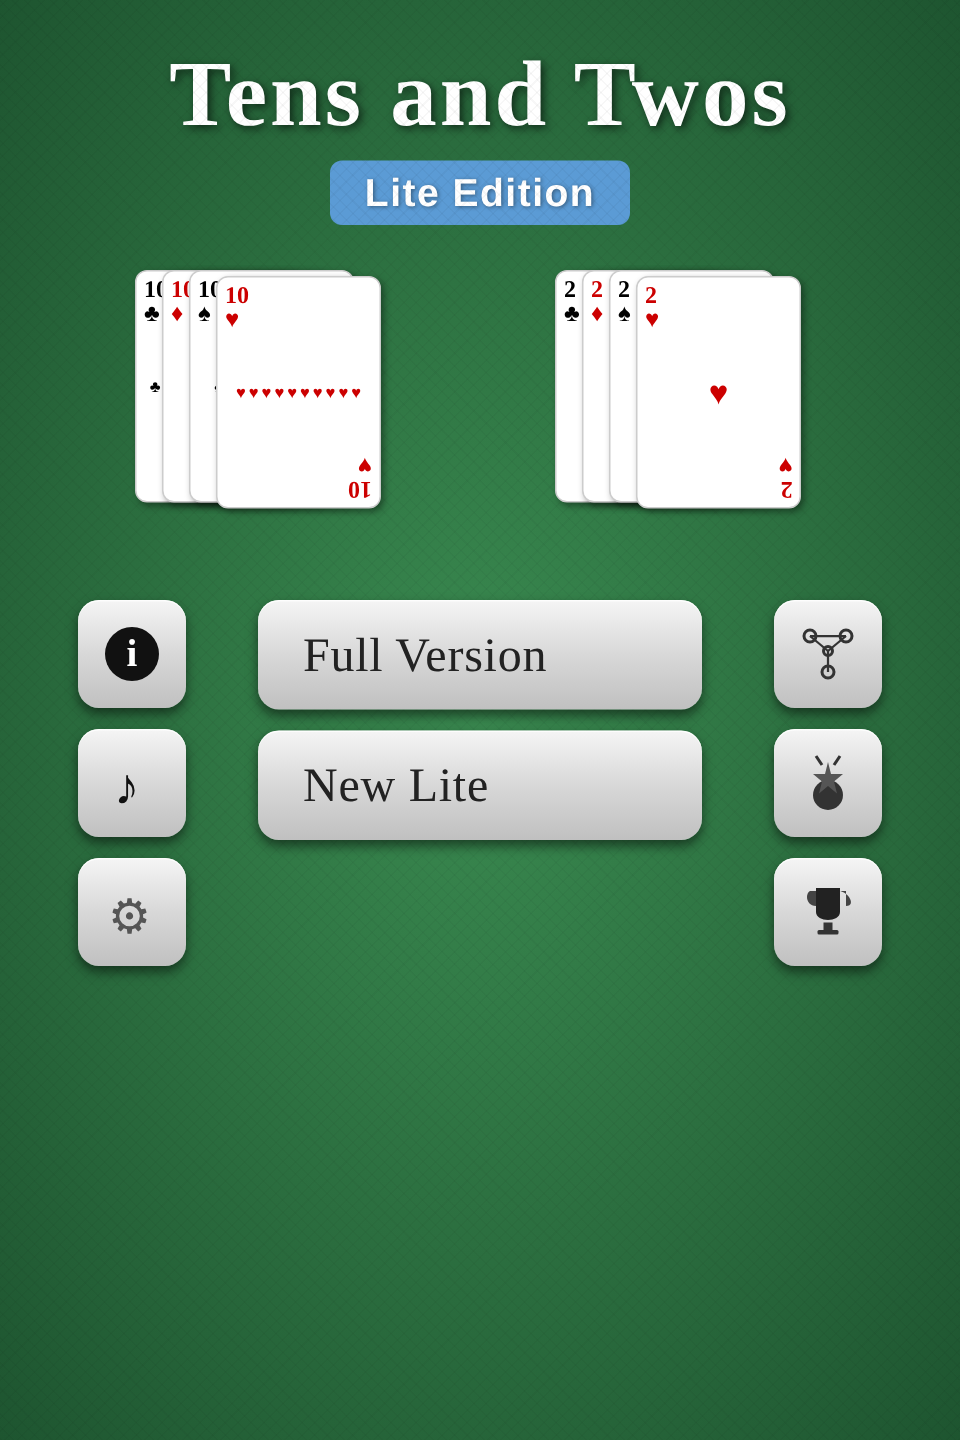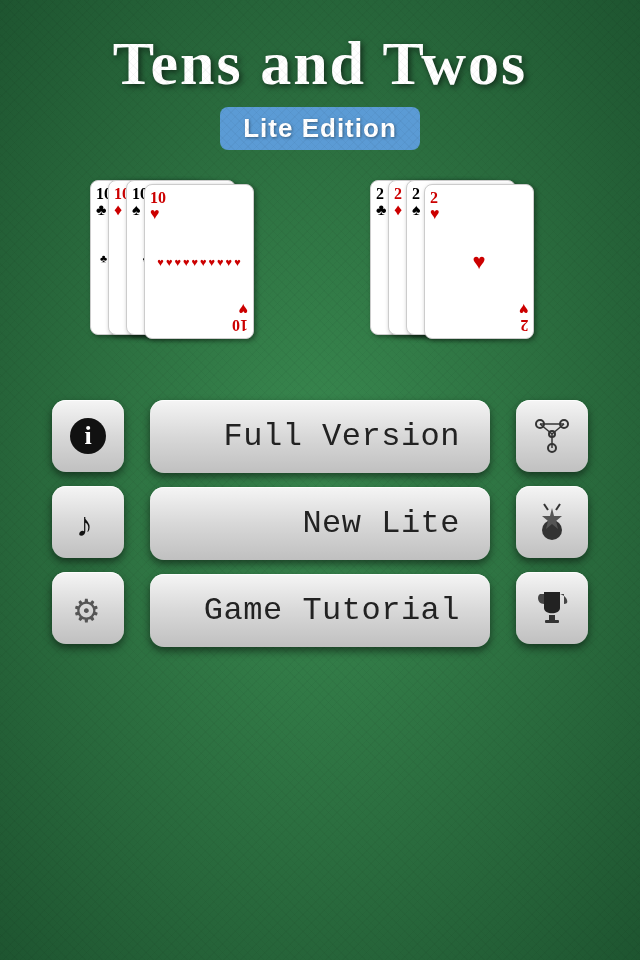--- a/index.html
+++ b/index.html
@@ -138,30 +138,30 @@
     .buttons-area {
       display: flex;
       flex-direction: column;
       align-items: center;
       gap: 14px;
       margin-top: 20px;
       position: relative;
     }
 
     .main-button {
-      width: 340px;
+      width: 296px;
       padding: 18px 30px;
       background: linear-gradient(to bottom, #f5f5f5 0%, #d8d8d8 50%, #c0c0c0 100%);
       border: none;
       border-radius: 14px;
       font-size: 32px;
-      font-family: Liberation Mono, monospace;
+      font-family: Liberation Serif, serif;
       color: #222;
       cursor: pointer;
-      text-align: right;
+      text-align: left;
       box-shadow: 0 4px 8px rgba(0,0,0,0.5), inset 0 1px 0 rgba(255,255,255,0.8);
       letter-spacing: 0.5px;
     }
 
     
     .side-icons-left {
       position: absolute;
       left: 52px;
       top: 0;
       display: flex;
@@ -331,21 +331,20 @@
     </button>
     <button class="icon-button">
       <svg viewBox="0 0 40 40">
         <text x="4" y="34" font-size="32" fill="#555">⚙</text>
       </svg>
     </button>
   </div>
 
   <button class="main-button">Full Version</button>
   <button class="main-button">New Lite</button>
-  <button class="main-button">Game Tutorial</button>
 
   <div class="side-icons-right">
     <button class="icon-button">
       <svg viewBox="0 0 40 40" fill="none">
         <circle cx="8" cy="8" r="4" stroke="#333" stroke-width="2"></circle>
         <circle cx="32" cy="8" r="4" stroke="#333" stroke-width="2"></circle>
         <circle cx="20" cy="32" r="4" stroke="#333" stroke-width="2"></circle>
         <circle cx="20" cy="18" r="3" stroke="#333" stroke-width="2"></circle>
         <line x1="8" y1="8" x2="20" y2="18" stroke="#333" stroke-width="1.5"></line>
         <line x1="32" y1="8" x2="20" y2="18" stroke="#333" stroke-width="1.5"></line>

